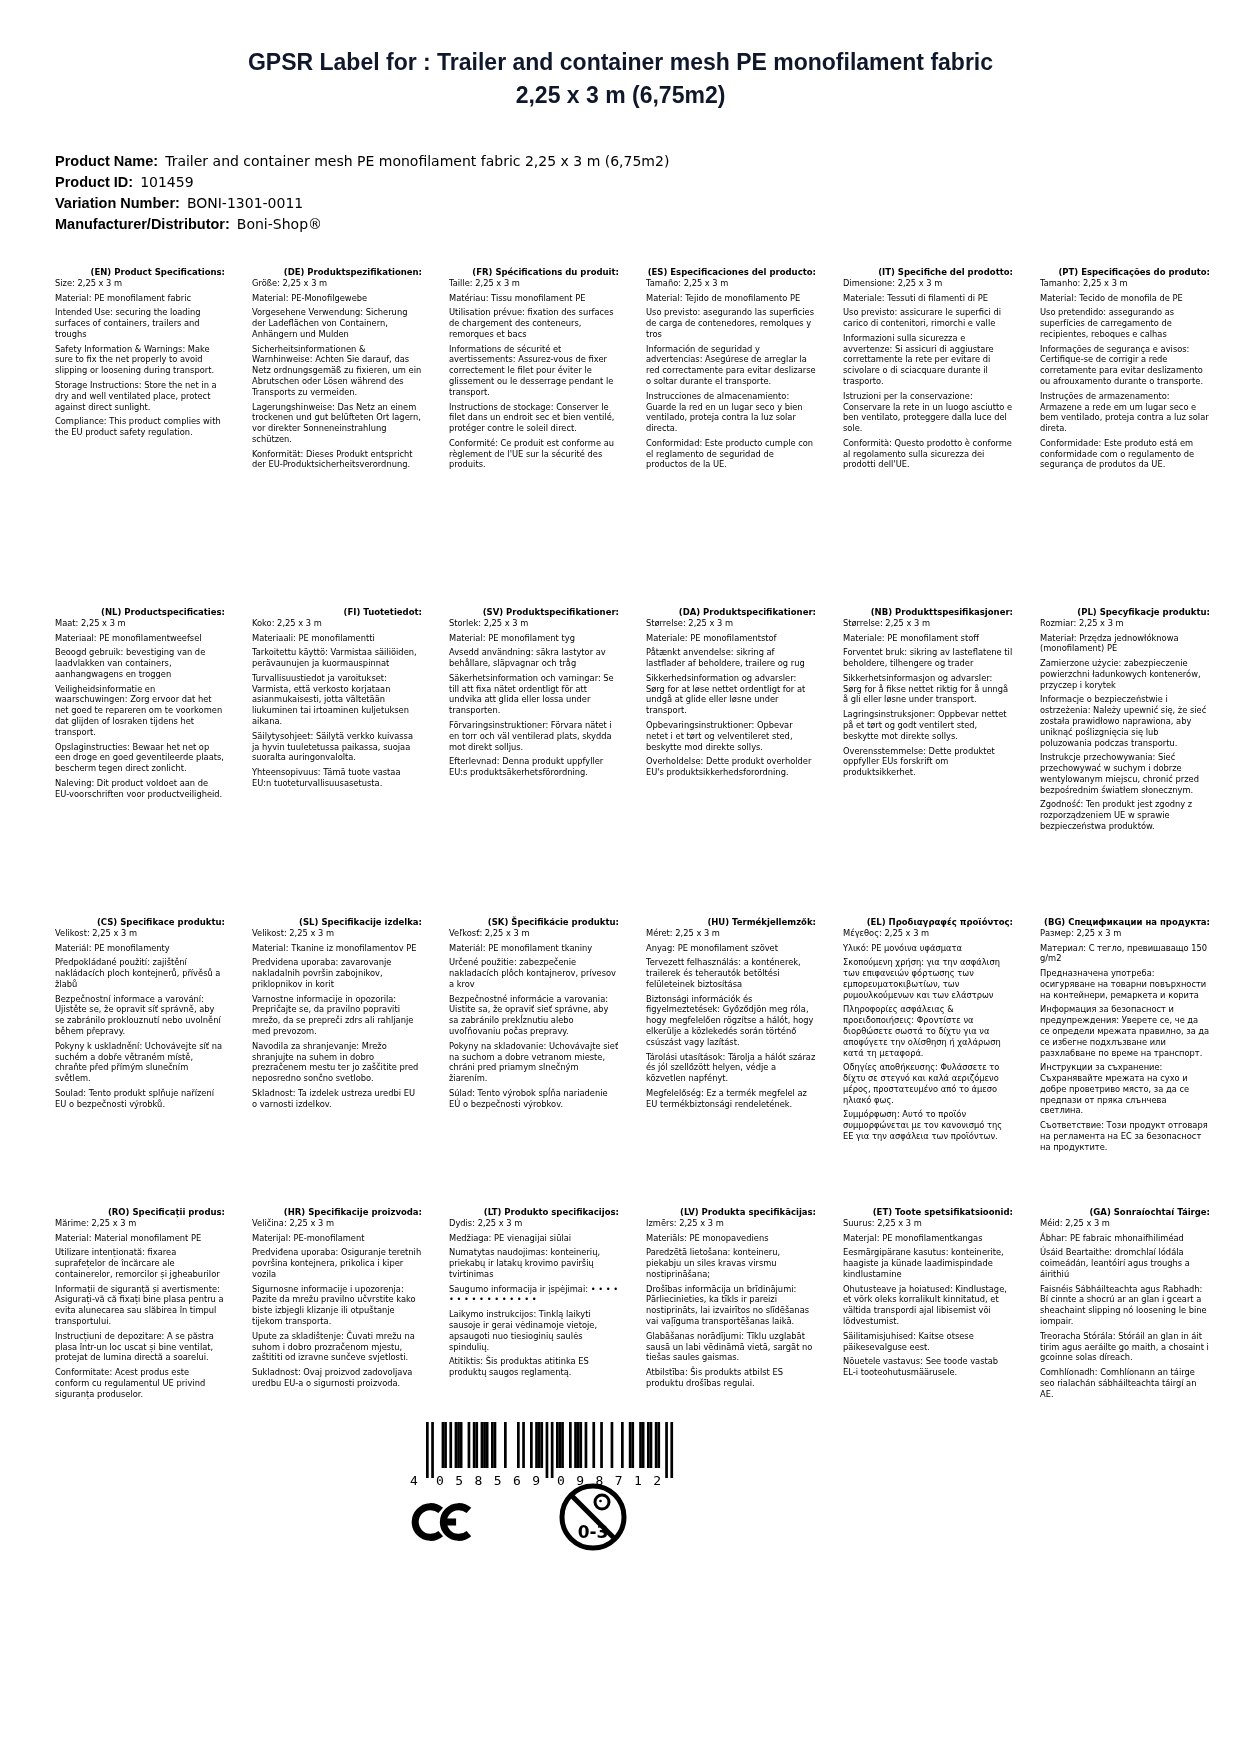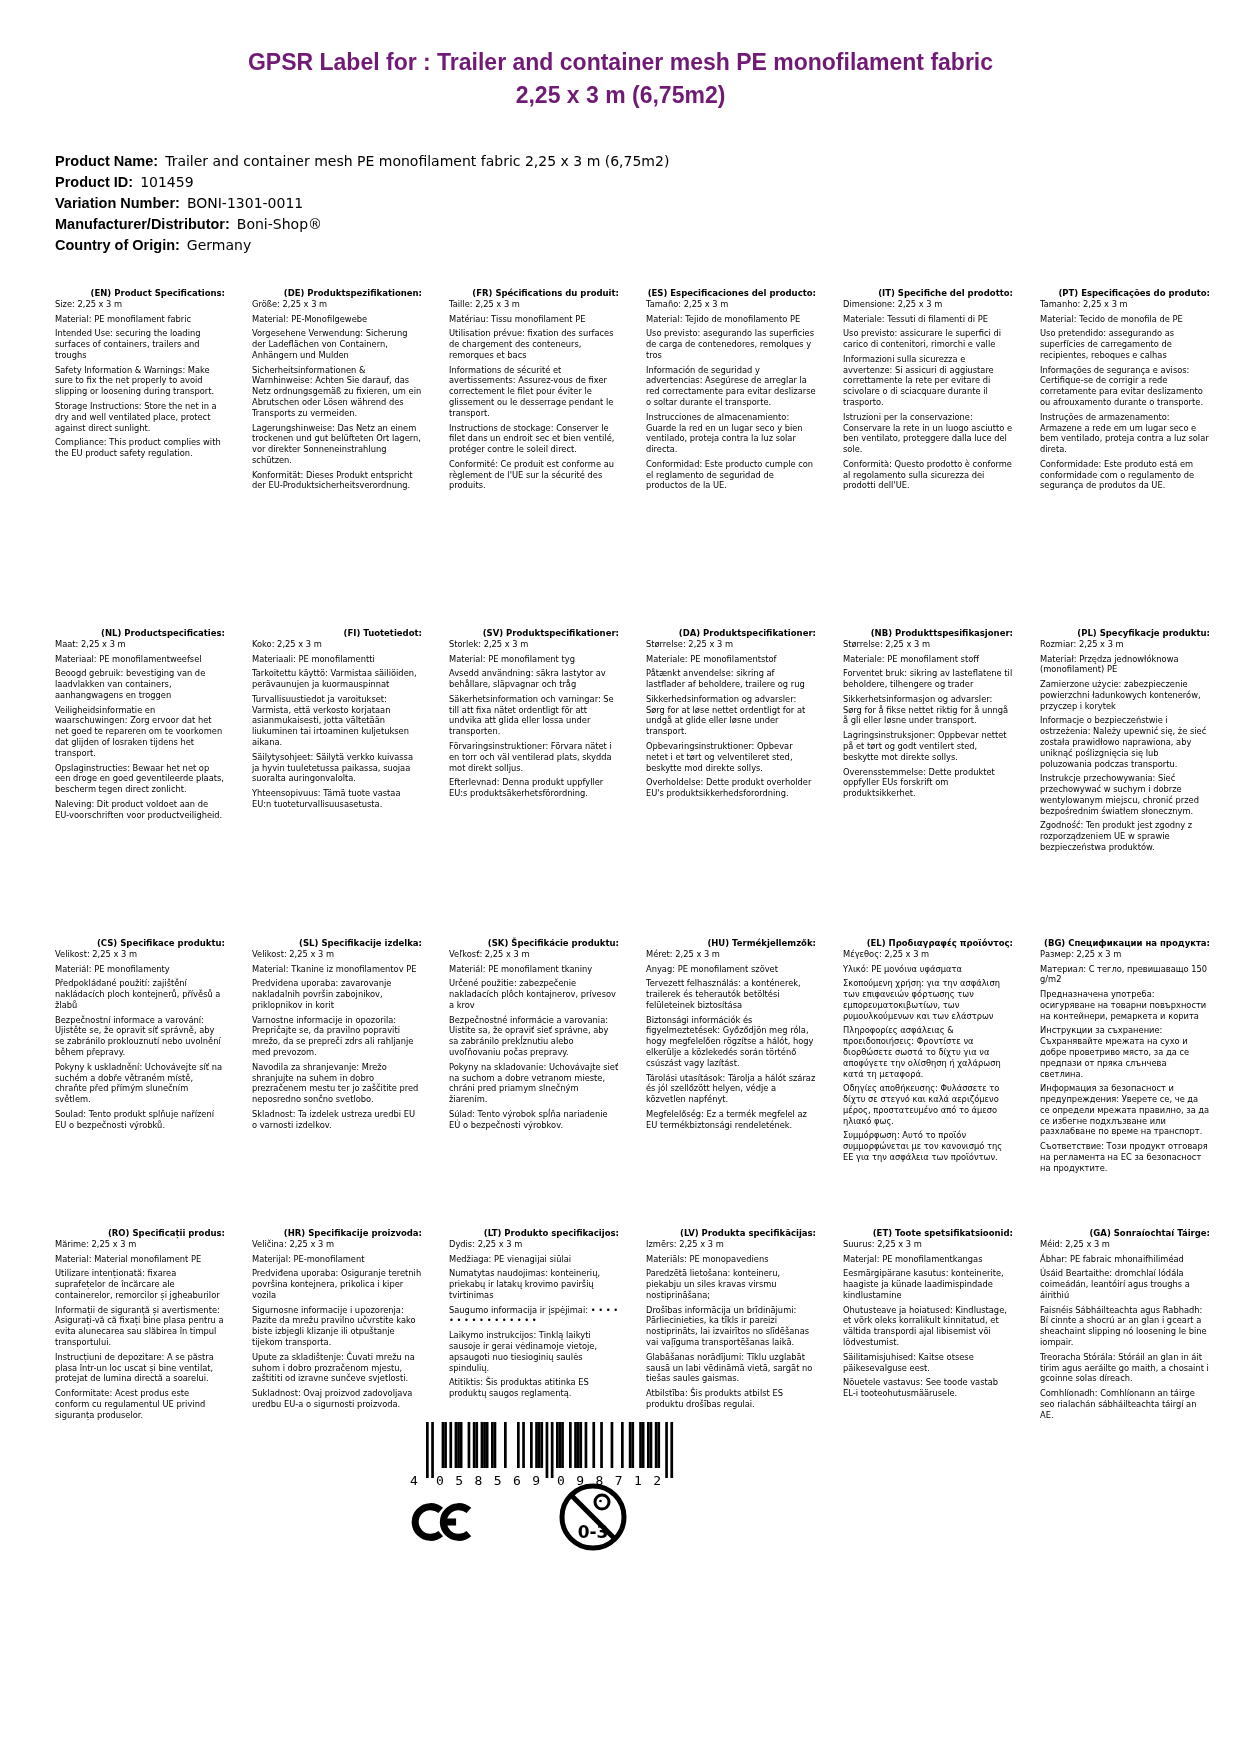--- a/index.html
+++ b/index.html
@@ -1,19 +1,19 @@
 <!DOCTYPE html>
 <html><head>
 <meta charset="utf-8">
 <style>
   html,body{margin:0;padding:0;background:#fff;}
   .page{position:relative;width:1241px;height:1754px;background:#ffffff;color:#000;
         font-family:"DejaVu Sans",sans-serif;overflow:hidden;}
   .title{padding-top:46px;text-align:center;font-family:"Liberation Sans",sans-serif;
-         font-weight:bold;font-size:23px;line-height:1.45;color:#701a75;}
+         font-weight:bold;font-size:23px;line-height:1.45;color:#0f172a;}
   .product-info{margin:38px 16px 0 55px;font-size:14px;line-height:21px;}
   .pi-label{font-weight:bold;font-family:"Liberation Sans",sans-serif;font-size:14.5px;margin-right:7px;}
   .pi-value{font-family:"DejaVu Sans",sans-serif;}
   .lang-grid{display:grid;grid-template-columns:repeat(6,176px);column-gap:21px;
              grid-template-rows:minmax(340px,auto) minmax(310px,auto) minmax(290px,auto) auto;
              margin:32px 0 0 55px;}
   .lang-block{font-size:8.3px;line-height:1.3;padding-right:6px;word-wrap:break-word;}
   .lang-header{font-weight:bold;font-size:8.5px;text-align:right;}
   .lang-para{margin:4px 0 0 0;}
   .lang-block p:first-of-type{margin-top:0;}
@@ -31,21 +31,20 @@
   <div class="title">
     <div>GPSR Label for : Trailer and container mesh PE monofilament fabric</div>
     <div>2,25 x 3 m (6,75m2)</div>
   </div>
 
   <div class="product-info">
     <div class="pi-row"><span class="pi-label">Product Name:</span><span class="pi-value">Trailer and container mesh PE monofilament fabric 2,25 x 3 m (6,75m2)</span></div>
     <div class="pi-row"><span class="pi-label">Product ID:</span><span class="pi-value">101459</span></div>
     <div class="pi-row"><span class="pi-label">Variation Number:</span><span class="pi-value">BONI-1301-0011</span></div>
     <div class="pi-row"><span class="pi-label">Manufacturer/Distributor:</span><span class="pi-value">Boni-Shop®</span></div>
-    <div class="pi-row"><span class="pi-label">Country of Origin:</span><span class="pi-value">Germany</span></div>
   </div>
 
   <div class="lang-grid">
       <div class="lang-block">
         <div class="lang-header">(EN) Product Specifications:</div>
         <p class="lang-para">Size: 2,25 x 3 m</p>
         <p class="lang-para">Material: PE monofilament fabric</p>
         <p class="lang-para">Intended Use: securing the loading surfaces of containers, trailers and troughs</p>
         <p class="lang-para">Safety Information &amp; Warnings: Make sure to fix the net properly to avoid slipping or loosening during transport.</p>
         <p class="lang-para">Storage Instructions: Store the net in a dry and well ventilated place, protect against direct sunlight.</p>
@@ -193,22 +192,22 @@
         <p class="lang-para">Σκοπούμενη χρήση: για την ασφάλιση των επιφανειών φόρτωσης των εμπορευματοκιβωτίων, των ρυμουλκούμενων και των ελάστρων</p>
         <p class="lang-para">Πληροφορίες ασφάλειας &amp; προειδοποιήσεις: Φροντίστε να διορθώσετε σωστά το δίχτυ για να αποφύγετε την ολίσθηση ή χαλάρωση κατά τη μεταφορά.</p>
         <p class="lang-para">Οδηγίες αποθήκευσης: Φυλάσσετε το δίχτυ σε στεγνό και καλά αεριζόμενο μέρος, προστατευμένο από το άμεσο ηλιακό φως.</p>
         <p class="lang-para">Συμμόρφωση: Αυτό το προϊόν συμμορφώνεται με τον κανονισμό της ΕΕ για την ασφάλεια των προϊόντων.</p>
       </div>
       <div class="lang-block">
         <div class="lang-header">(BG) Спецификации на продукта:</div>
         <p class="lang-para">Размер: 2,25 x 3 m</p>
         <p class="lang-para">Материал: С тегло, превишаващо 150 g/m2</p>
         <p class="lang-para">Предназначена употреба: осигуряване на товарни повърхности на контейнери, ремаркета и корита</p>
+        <p class="lang-para">Информация за безопасност и предупреждения: Уверете се, че да се определи мрежата правилно, за да се избегне подхлъзване или разхлабване по време на транспорт.</p>
         <p class="lang-para">Инструкции за съхранение: Съхранявайте мрежата на сухо и добре проветриво място, за да се предпази от пряка слънчева светлина.</p>
-        <p class="lang-para">Информация за безопасност и предупреждения: Уверете се, че да се определи мрежата правилно, за да се избегне подхлъзване или разхлабване по време на транспорт.</p>
         <p class="lang-para">Съответствие: Този продукт отговаря на регламента на ЕС за безопасност на продуктите.</p>
       </div>
       <div class="lang-block">
         <div class="lang-header">(RO) Specificații produs:</div>
         <p class="lang-para">Mărime: 2,25 x 3 m</p>
         <p class="lang-para">Material: Material monofilament PE</p>
         <p class="lang-para">Utilizare intenționată: fixarea suprafețelor de încărcare ale containerelor, remorcilor și jgheaburilor</p>
         <p class="lang-para">Informații de siguranță și avertismente: Asigurați-vă că fixați bine plasa pentru a evita alunecarea sau slăbirea în timpul transportului.</p>
         <p class="lang-para">Instrucțiuni de depozitare: A se păstra plasa într-un loc uscat și bine ventilat, protejat de lumina directă a soarelui.</p>
         <p class="lang-para">Conformitate: Acest produs este conform cu regulamentul UE privind siguranța produselor.</p>

